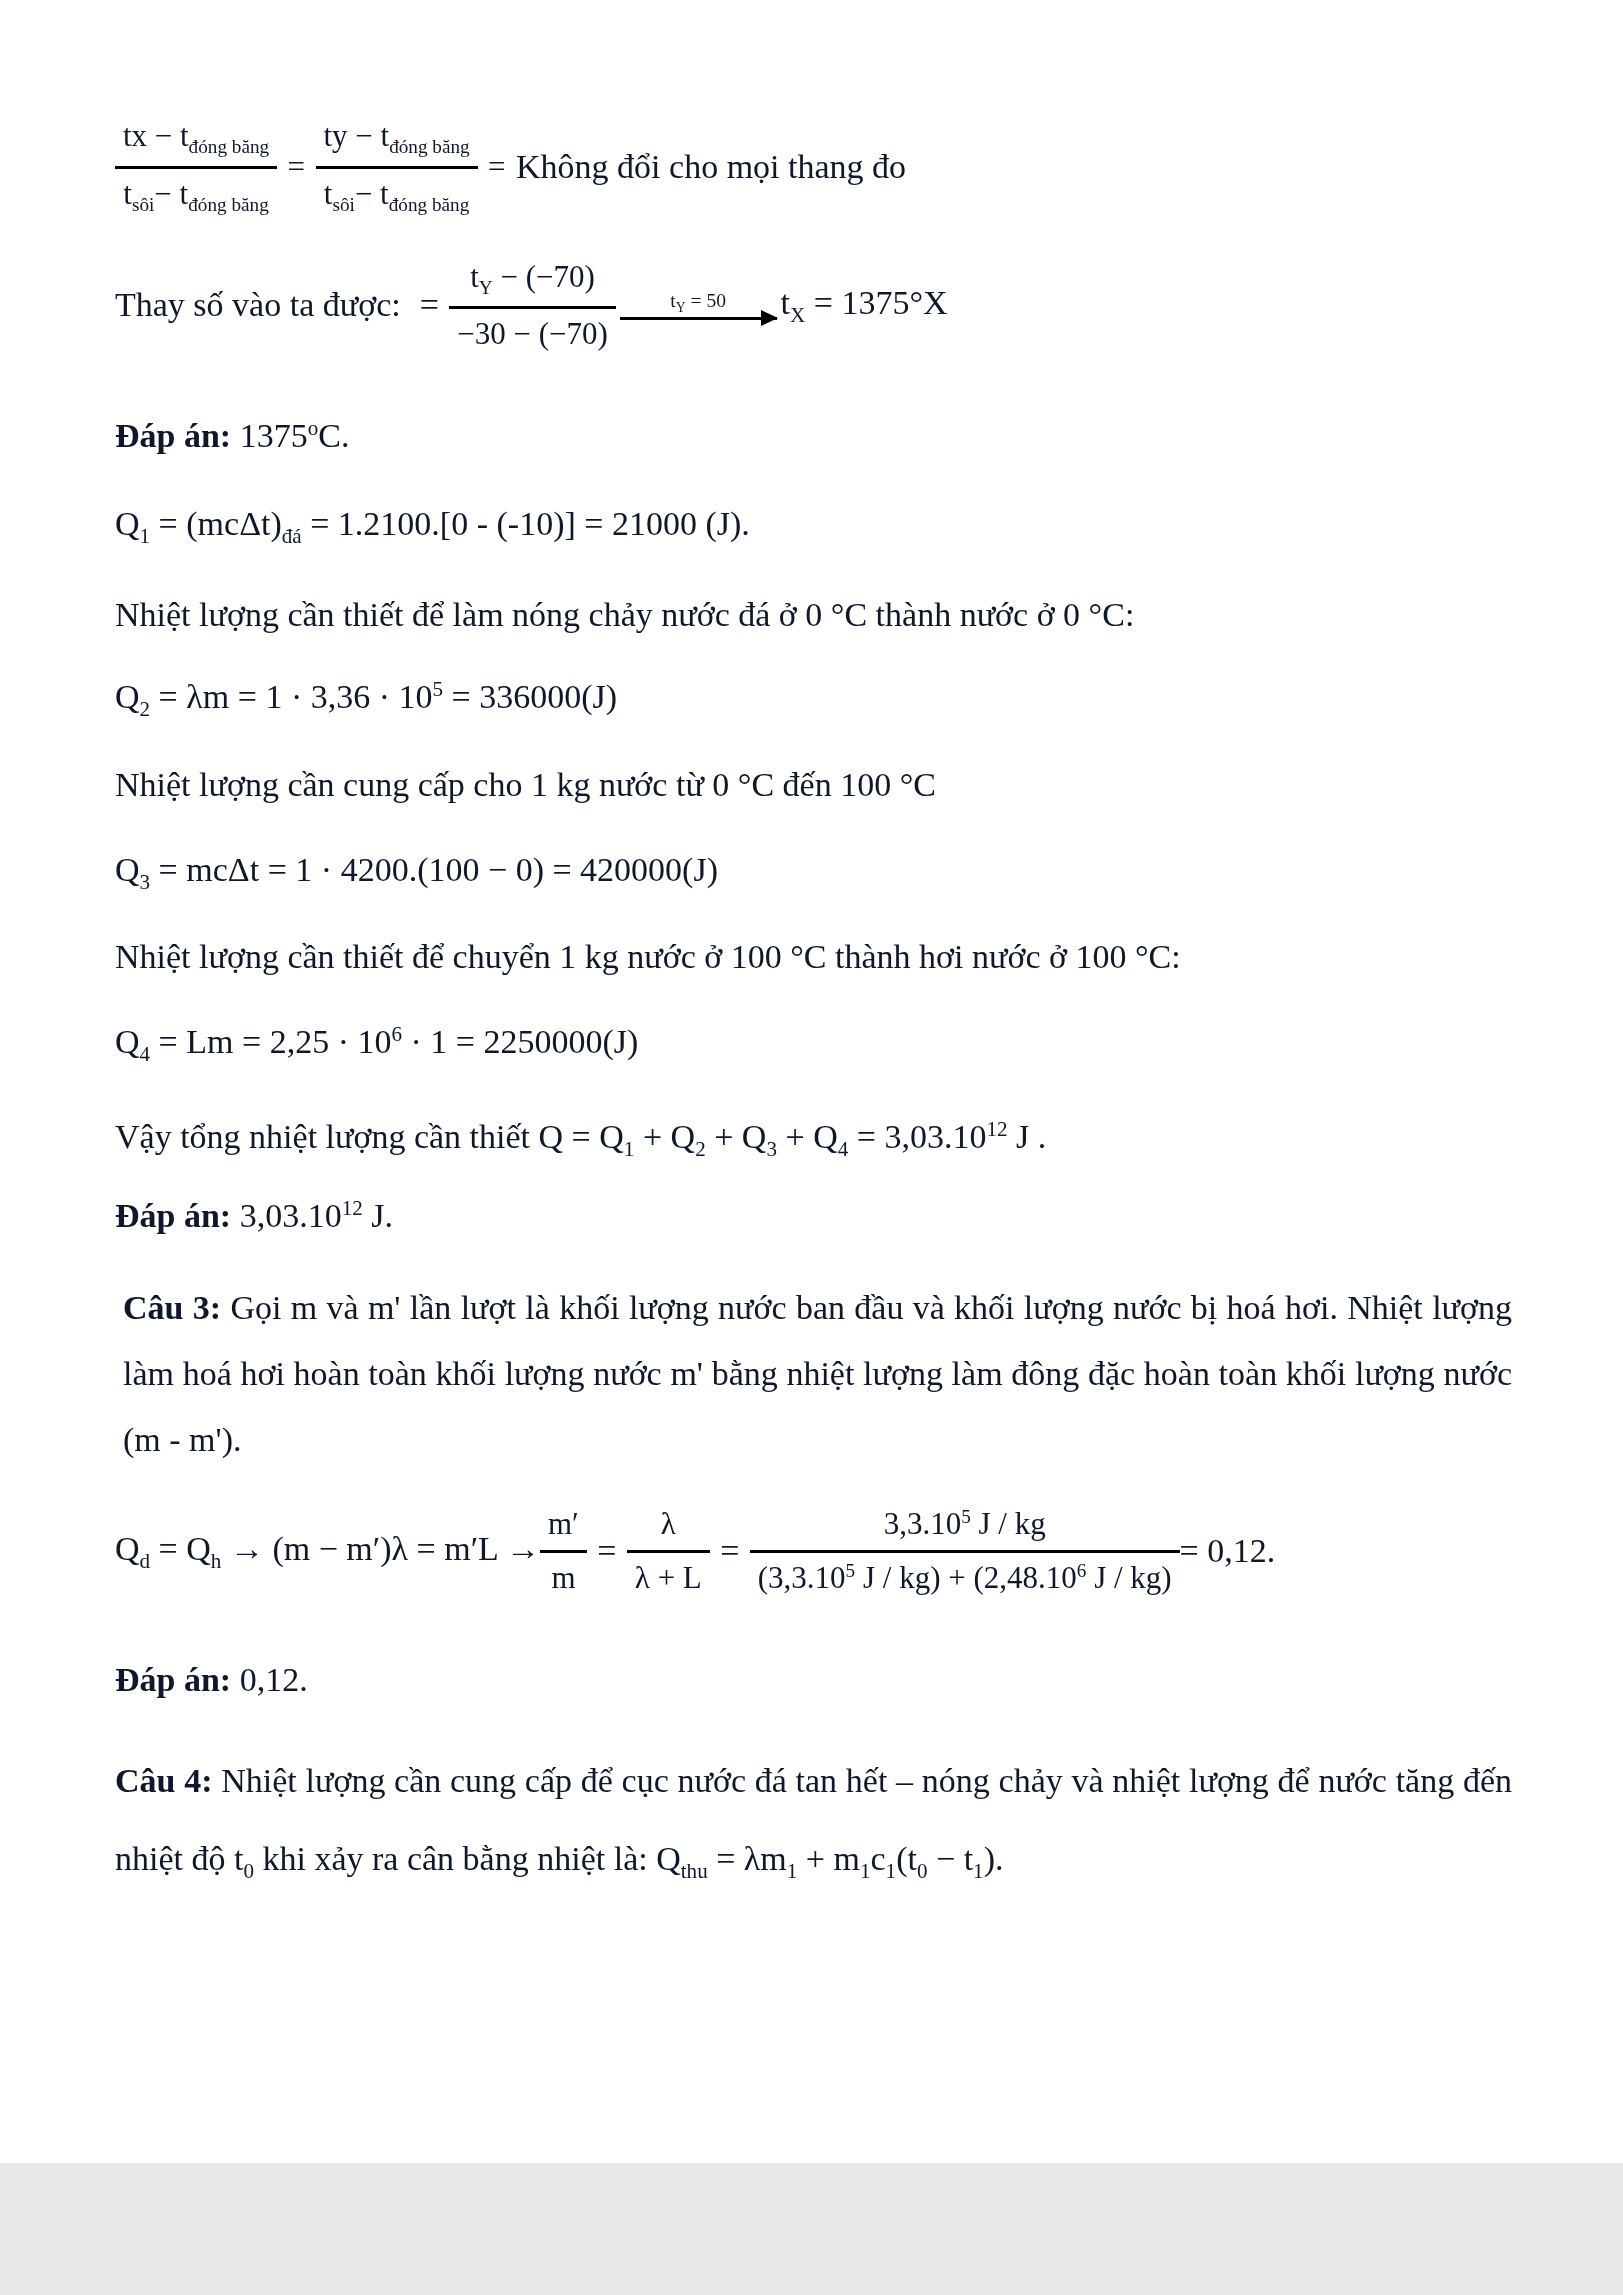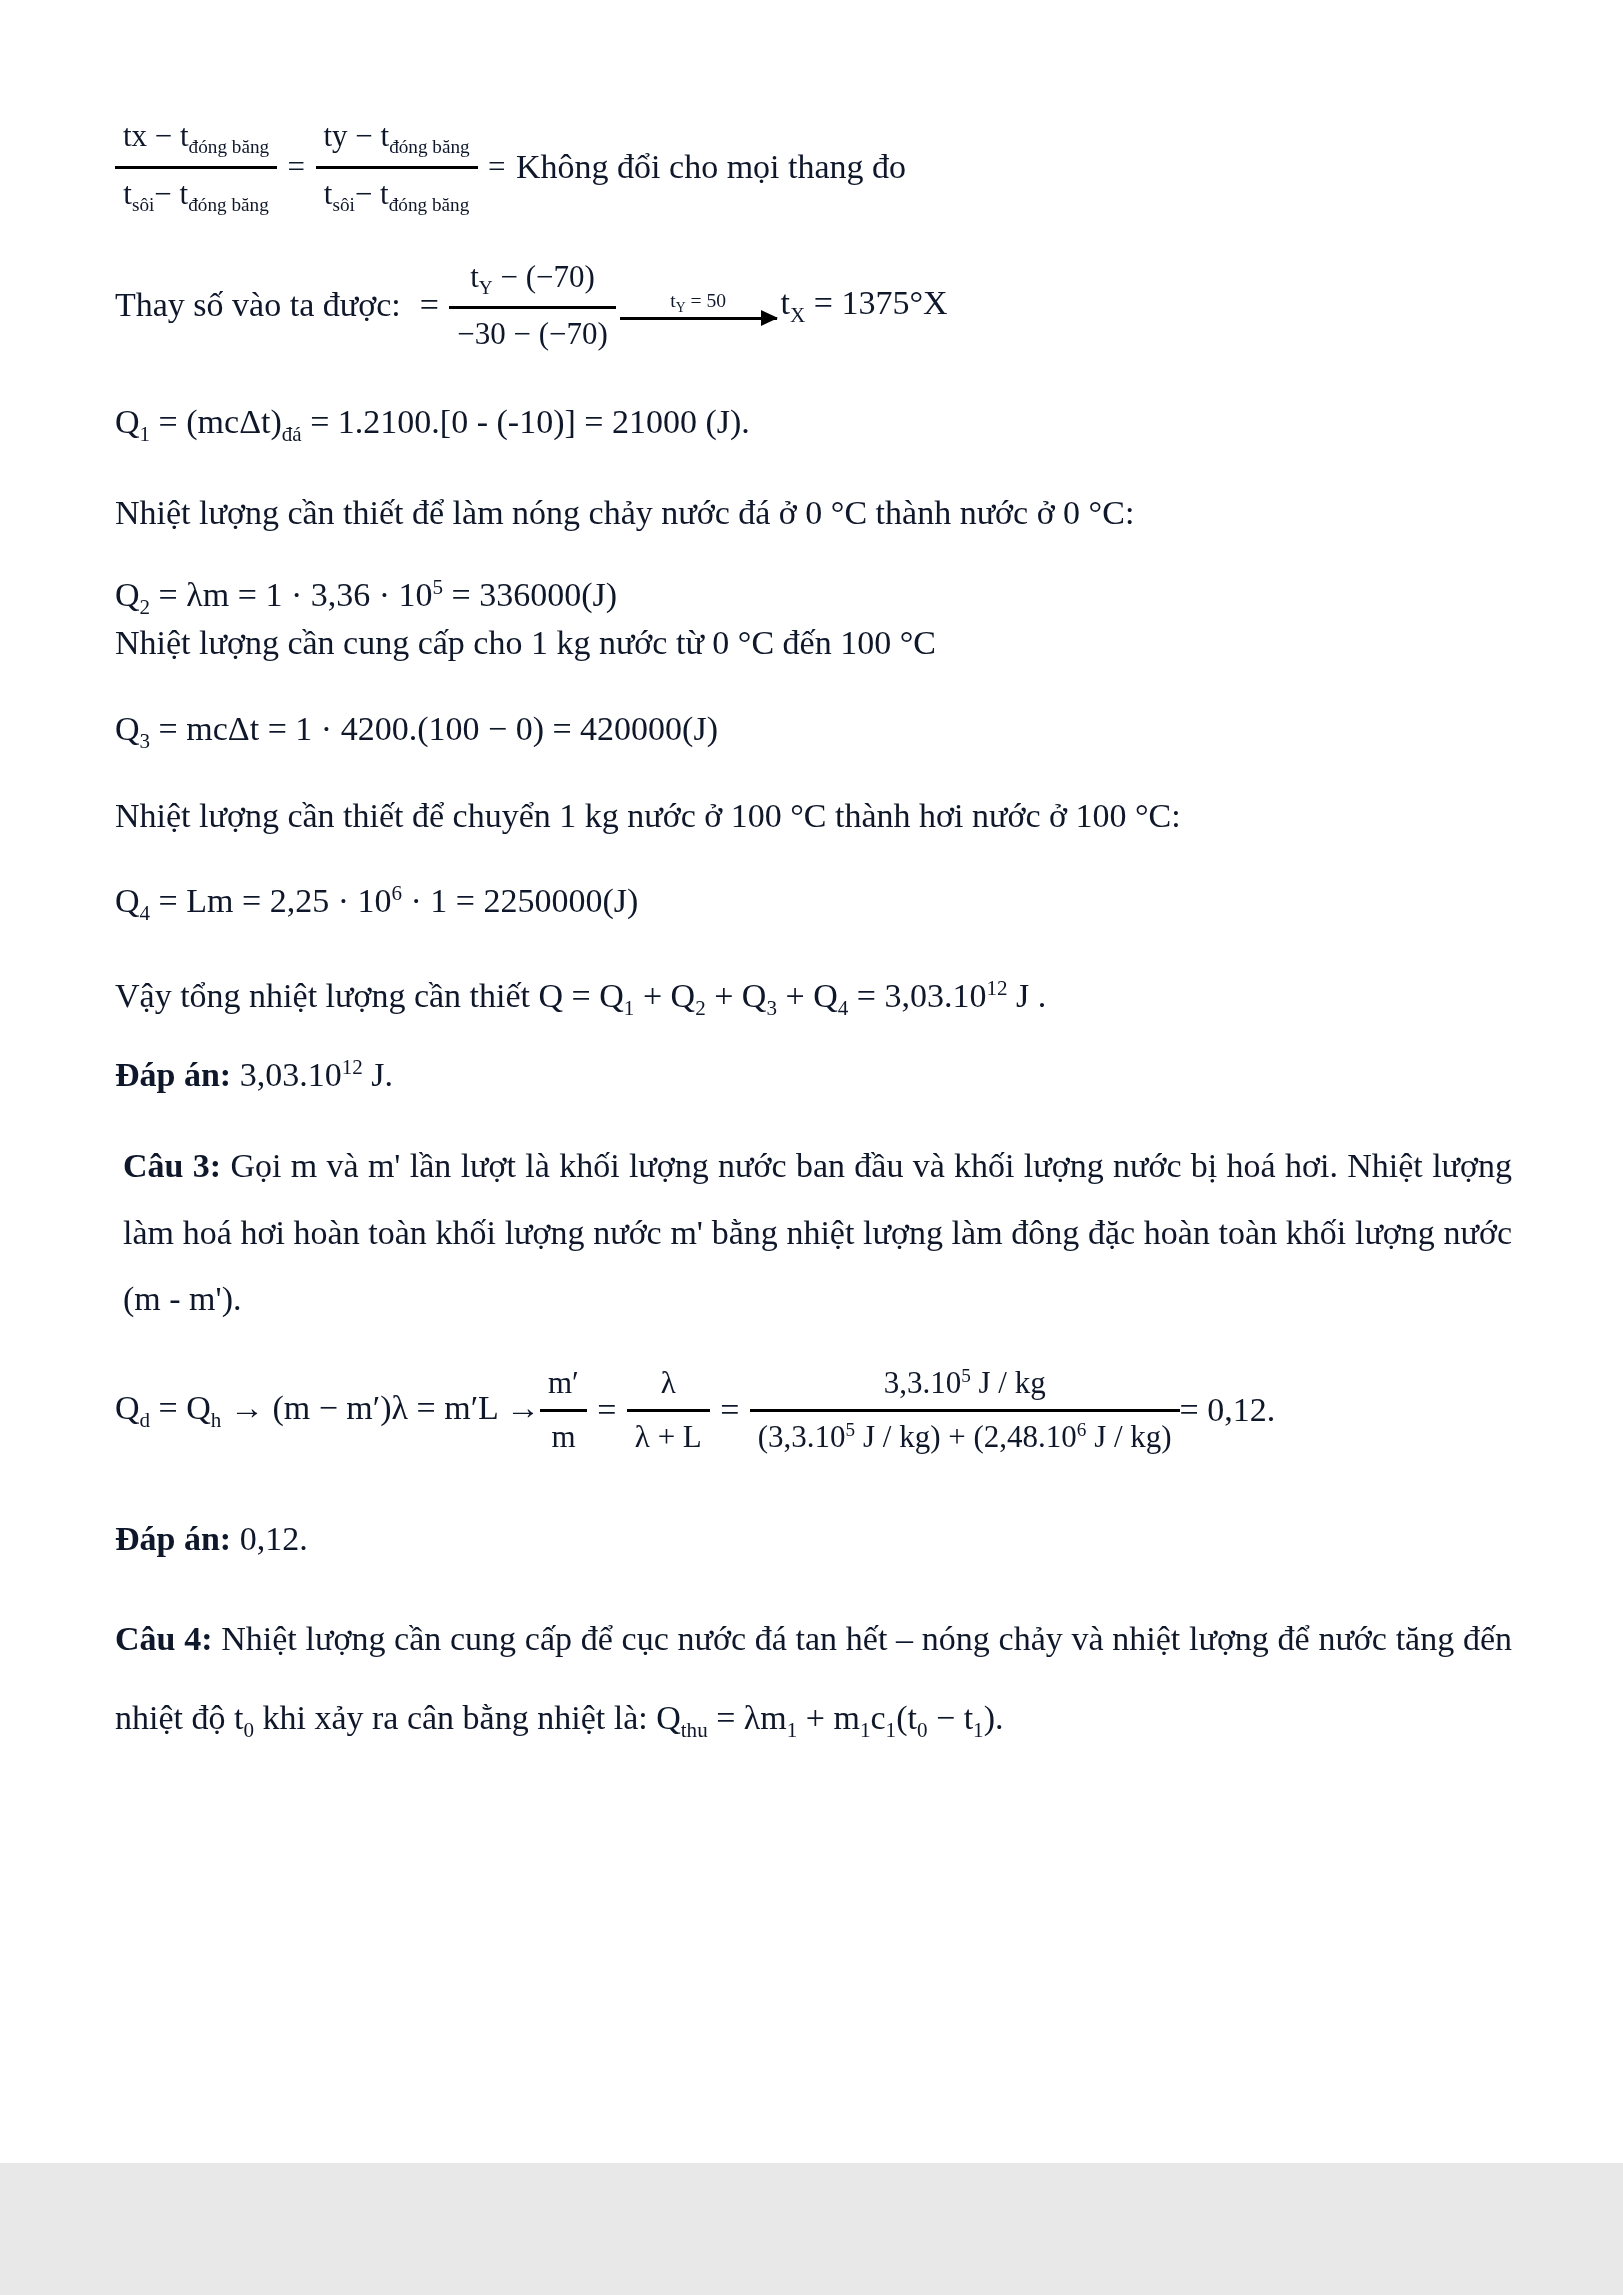--- a/index.html
+++ b/index.html
@@ -69,35 +69,38 @@
         <span class="num"><span>t</span><sub>Y</sub><span> − (−70)</span></span>
         <span class="den"><span>−30 − (−70)</span></span>
       </span>
       <span class="xarrow">
         <span class="lbl"><span>t</span><sub>Y</sub><span> = 50</span></span>
         <span class="shaft"></span>
       </span>
       <span class="nowrap"><span>t</span><sub>X</sub><span> = 1375°X</span></span>
     </div>
 
+    <p style="margin-top:58px;">
+      <b>Đáp án:</b><span><span> 1375</span><sup>o</sup><span>C.</span></span>
+    </p>
 
 
     <p style="margin-top:44px;">
       <span><span>Q</span><sub>1</sub><span> = (mcΔt)</span><sub>đá</sub><span> = 1.2100.[0 - (-10)] = 21000 (J).</span></span>
     </p>
 
     <p style="margin-top:43px;">
       <span>Nhiệt lượng cần thiết để làm nóng chảy nước đá ở 0 °C thành nước ở 0 °C:</span>
     </p>
 
     <p style="margin-top:38px;">
       <span><span>Q</span><sub>2</sub><span> = λm = 1 · 3,36 · 10</span><sup>5</sup><span> = 336000(J)</span></span>
     </p>
 
-    <p style="">
+    <p style="margin-top:39px;">
       <span>Nhiệt lượng cần cung cấp cho 1 kg nước từ 0 °C đến 100 °C</span>
     </p>
 
     <p style="margin-top:41px;">
       <span><span>Q</span><sub>3</sub><span> = mcΔt = 1 · 4200.(100 − 0) = 420000(J)</span></span>
     </p>
 
     <p style="margin-top:39px;">
       <span>Nhiệt lượng cần thiết để chuyển 1 kg nước ở 100 °C thành hơi nước ở 100 °C:</span>
     </p>

